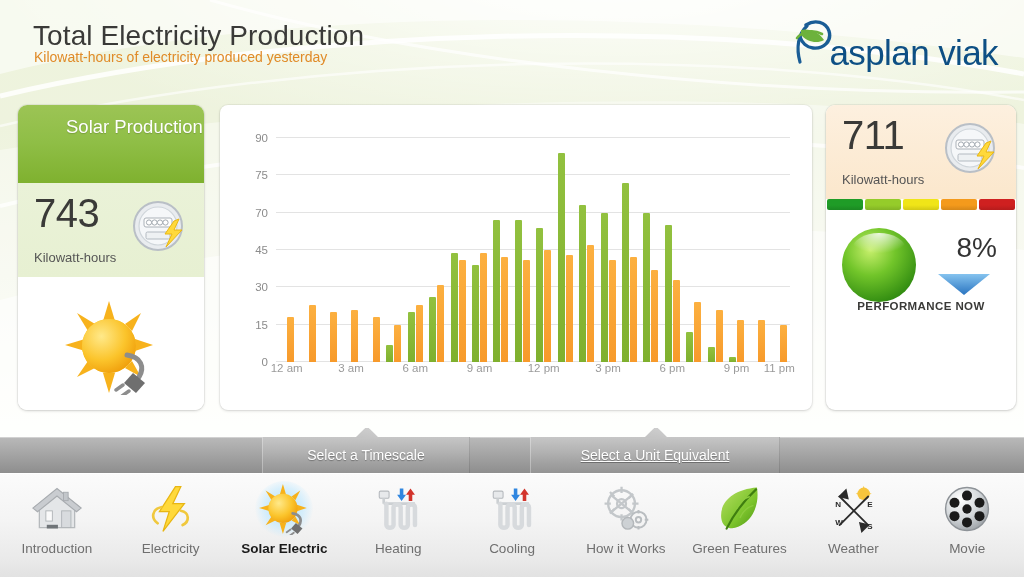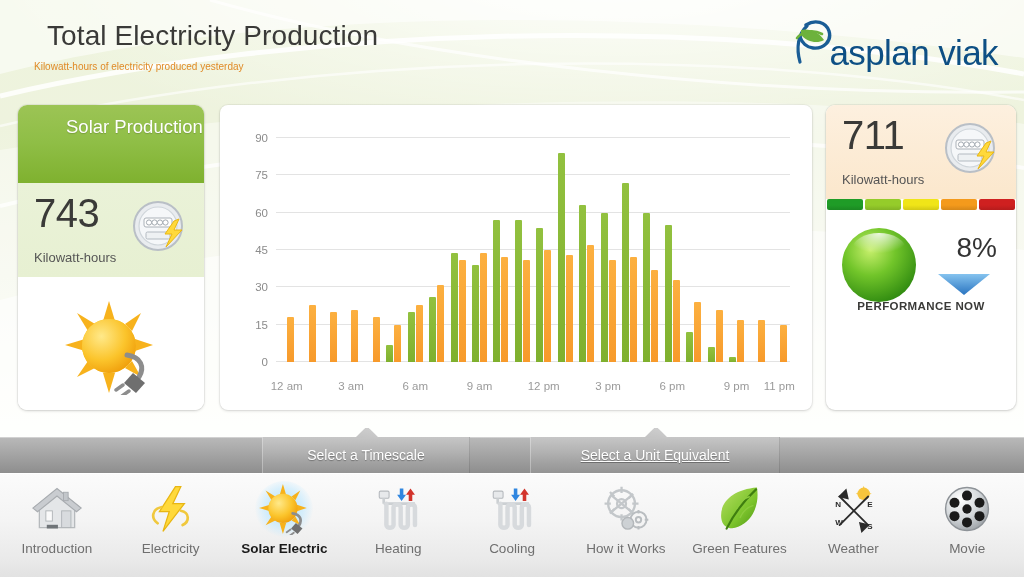--- a/index.html
+++ b/index.html
@@ -10,22 +10,22 @@
       radial-gradient(ellipse 900px 260px at 60% -30px, rgba(255,255,255,.95) 0%, rgba(255,255,255,0) 70%),
       linear-gradient(180deg,#eef4dd 0%, #eef3de 22%, #f4f7ea 48%, #fafcf4 68%, #ffffff 86%, #ffffff 100%);
     position:relative;
   }
 
   
   .bg-swoosh { position:absolute; left:0; top:0; width:1024px; height:440px; pointer-events:none; }
 
   
   .header { position:absolute; left:0; top:0; width:1024px; height:100px; }
-  .title { position:absolute; left:33px; top:20px; font-size:28px; color:#3a3a38; font-weight:400; letter-spacing:.1px;margin-left:14px; }
-  .subtitle { position:absolute; left:34px; top:61px; font-size:10px; color:#e08b28; }
+  .title { position:absolute; left:33px; top:20px; font-size:28px; color:#3a3a38; font-weight:400; letter-spacing:.1px; }
+  .subtitle { position:absolute; left:34px; top:49px; font-size:14px; color:#e08b28; }
 
   .logo { position:absolute; right:26px; top:14px; height:58px; display:flex; align-items:flex-end; }
   .logo-mark { width:44px; height:50px; margin-right:-4px; margin-bottom:4px; }
   .logo-text { font-size:35px; color:#0d4f84; letter-spacing:-.6px; font-weight:400; line-height:1; padding-bottom:2px; }
 
   
   .card { position:absolute; border-radius:9px; background:#fff;
           box-shadow:0 1px 3px rgba(0,0,0,.16), 0 0 0 1px rgba(0,0,0,.045); overflow:hidden; }
 
   
@@ -59,21 +59,21 @@
   .plot-wrap { position:absolute; left:0; top:0; width:592px; height:305px; }
   .ytick { position:absolute; right:0; transform:translateY(-50%); font-size:11.5px; color:#8b8b8b; width:24px; text-align:right; }
   .yaxis { position:absolute; left:20px; top:0; width:28px; height:100%; }
   .gridline { position:absolute; left:0; right:0; height:1px; background:#e3e3e3; }
   .plot { position:absolute; left:56px; right:22px; top:33px; bottom:48px; }
   .bars { position:absolute; left:0; right:0; bottom:0; top:0; display:flex; align-items:flex-end; }
   .group { flex:1; height:100%; display:flex; align-items:flex-end; justify-content:center; gap:1px; }
   .bar { width:7px; border-radius:1px 1px 0 0; }
   .bar.green { background:linear-gradient(180deg,#92c13f 0%, #7fb02e 100%); }
   .bar.orange { background:linear-gradient(180deg,#fcb040 0%, #f79a2b 100%); }
-  .xlabels { position:absolute; left:56px; right:22px; bottom:14px; height:16px; }
+  .xlabels { position:absolute; left:56px; right:22px; bottom:32px; height:16px; }
   .xlabel { position:absolute; transform:translateX(-50%); font-size:11.5px; color:#9a9a9a; white-space:nowrap; }
 
   
   .tabbar { position:absolute; left:0; top:437px; width:1024px; height:36px;
             background:linear-gradient(180deg,#b9b9b9 0%, #a8a8a8 40%, #9a9a9a 72%, #8e8e8e 100%);
             box-shadow:inset 0 1px 0 rgba(255,255,255,.35); }
   .tab { position:absolute; top:0; height:36px; line-height:36px; text-align:center; color:#fff;
          font-size:14px; text-shadow:0 1px 1px rgba(0,0,0,.32);
          background:linear-gradient(180deg,#c6c6c6 0%, #b2b2b2 42%, #a0a0a0 75%, #949494 100%);
          border-left:1px solid rgba(255,255,255,.30); border-right:1px solid rgba(0,0,0,.12); }
@@ -169,21 +169,21 @@
   </div>
 </div>
 
 <div class="card chart-card">
   <div class="plot-wrap">
     <div class="yaxis" id="yaxis">
         <div class="ytick" style="top: 257px;">0</div>
         <div class="ytick" style="top: 219.667px;">15</div>
         <div class="ytick" style="top: 182.333px;">30</div>
         <div class="ytick" style="top: 145px;">45</div>
-        <div class="ytick" style="top: 107.667px;">60</div>
+        <div class="ytick" style="top: 107.667px;">70</div>
         <div class="ytick" style="top: 70.3333px;">75</div>
         <div class="ytick" style="top: 33px;">90</div>
       </div>
     <div class="plot" id="plot">
       <div id="grid">
           <div class="gridline" style="bottom: 0%;"></div>
           <div class="gridline" style="bottom: 16.6667%;"></div>
           <div class="gridline" style="bottom: 33.3333%;"></div>
           <div class="gridline" style="bottom: 50%;"></div>
           <div class="gridline" style="bottom: 66.6667%;"></div>

